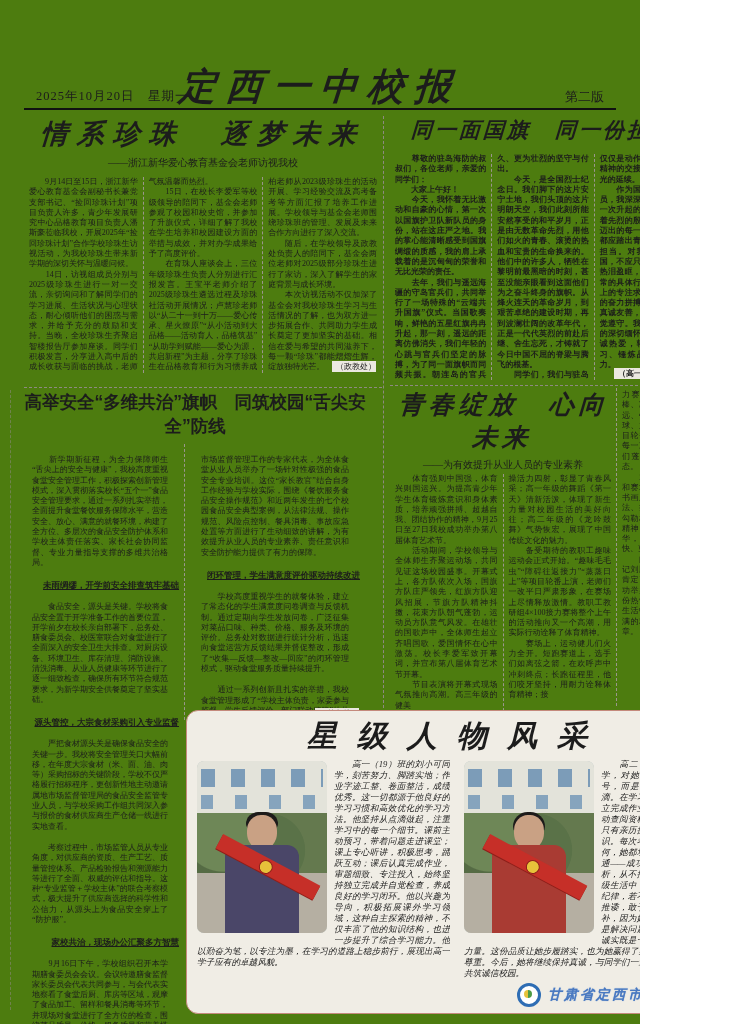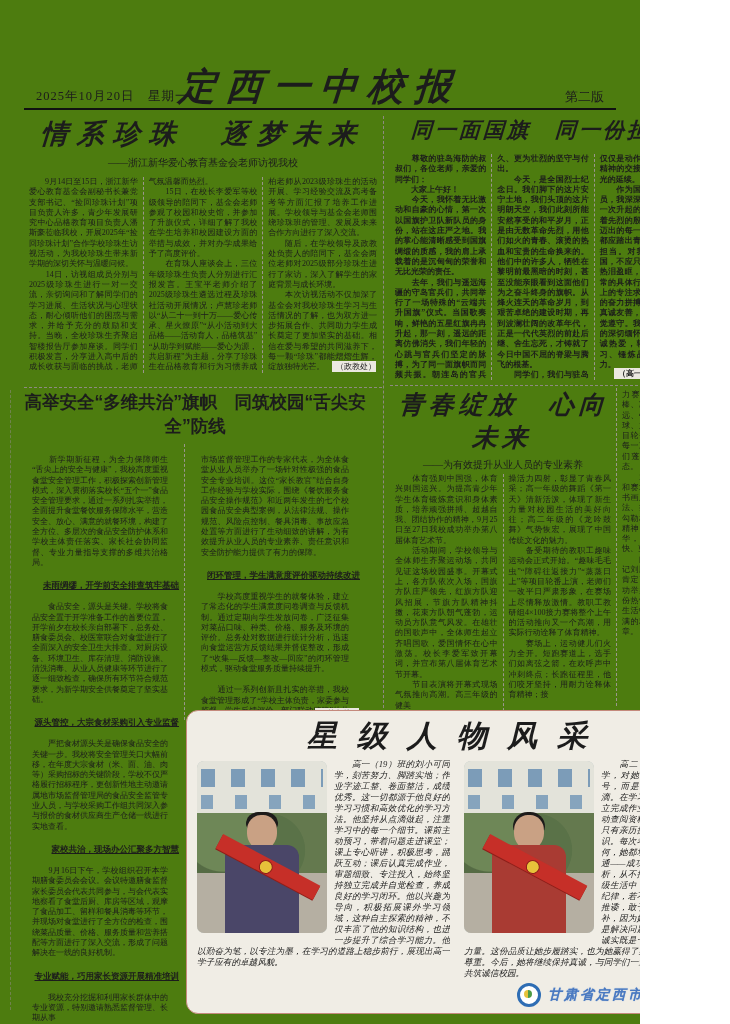--- a/index.html
+++ b/index.html
@@ -175,20 +175,21 @@
 
   <div class="art" id="art-food">
     <div class="art-title">高举安全“多维共治”旗帜　同筑校园“舌尖安全”防线</div>
     <div id="food-cols">
       <div id="food-c1">
           <div class="para">　　新学期新征程，为全力保障师生“舌尖上的安全与健康”，我校高度重视食堂安全管理工作，积极探索创新管理模式，深入贯彻落实校长“五个一”食品安全管理要求，通过一系列扎实举措，全面提升食堂餐饮服务保障水平，营造安全、放心、满意的就餐环境，构建了全方位、多层次的食品安全防护体系和学校主体责任落实、家长社会协同监督、专业力量指导支撑的多维共治格局。</div>
           <div class="subhead">未雨绸缪，开学前安全排查筑牢基础</div>
           <div class="para">　　食品安全，源头是关键。学校将食品安全置于开学准备工作的首要位置，开学前夕在校长亲自部署下，总务处、膳食委员会、校医室联合对食堂进行了全面深入的安全卫生大排查。对厨房设备、环境卫生、库存清理、消防设施、清洗消毒、从业人员健康等环节进行了逐一细致检查，确保所有环节符合规范要求，为新学期安全供餐奠定了坚实基础。</div>
           <div class="subhead">源头管控，大宗食材采购引入专业监督</div>
           <div class="para">　　严把食材源头关是确保食品安全的关键一步。我校将安全管理关口大幅前移，在年度大宗食材（米、面、油、肉等）采购招标的关键阶段，学校不仅严格履行招标程序，更创新性地主动邀请属地市场监督管理局的食品安全监管专业人员，与学校采购工作组共同深入参与报价的食材供应商生产仓储一线进行实地查看。</div>
+          <div class="para">　　考察过程中，市场监管人员从专业角度，对供应商的资质、生产工艺、质量管控体系、产品检验报告和溯源能力等进行了全面、权威的评估和指导。这种“专业监管＋学校主体”的联合考察模式，极大提升了供应商选择的科学性和公信力，从源头上为食品安全穿上了“防护服”。</div>
           <div class="subhead">家校共治，现场办公汇聚多方智慧</div>
           <div class="para">　　9月16日下午，学校组织召开本学期膳食委员会会议。会议特邀膳食监督家长委员会代表共同参与，与会代表实地察看了食堂后厨、库房等区域，观摩了食品加工、留样和餐具消毒等环节，并现场对食堂进行了全方位的检查，围绕菜品质量、价格、服务质量和营养搭配等方面进行了深入交流，形成了问题解决在一线的良好机制。</div>
           <div class="subhead">专业赋能，巧用家长资源开展精准培训</div>
           <div class="para">　　我校充分挖掘和利用家长群体中的专业资源，特别邀请熟悉监督管理、长期从事</div>
         </div>
       <div id="food-c2">
         <div>
             <div class="para">市场监督管理工作的专家代表，为全体食堂从业人员举办了一场针对性极强的食品安全专业培训。这位“家长教官”结合自身工作经验与学校实际，围绕《餐饮服务食品安全操作规范》和近两年发生的七个校园食品安全典型案例，从法律法规、操作规范、风险点控制、餐具消毒、事故应急处置等方面进行了生动细致的讲解，为有效提升从业人员的专业素养、责任意识和安全防护能力提供了有力的保障。</div>
             <div class="subhead">闭环管理，学生满意度评价驱动持续改进</div>
             <div class="para">　　学校高度重视学生的就餐体验，建立了常态化的学生满意度问卷调查与反馈机制。通过定期向学生发放问卷，广泛征集对菜品口味、种类、价格、服务及环境的评价。总务处对数据进行统计分析，迅速向食堂运营方反馈结果并督促整改，形成了“收集—反馈—整改—回应”的闭环管理模式，驱动食堂服务质量持续提升。</div>

